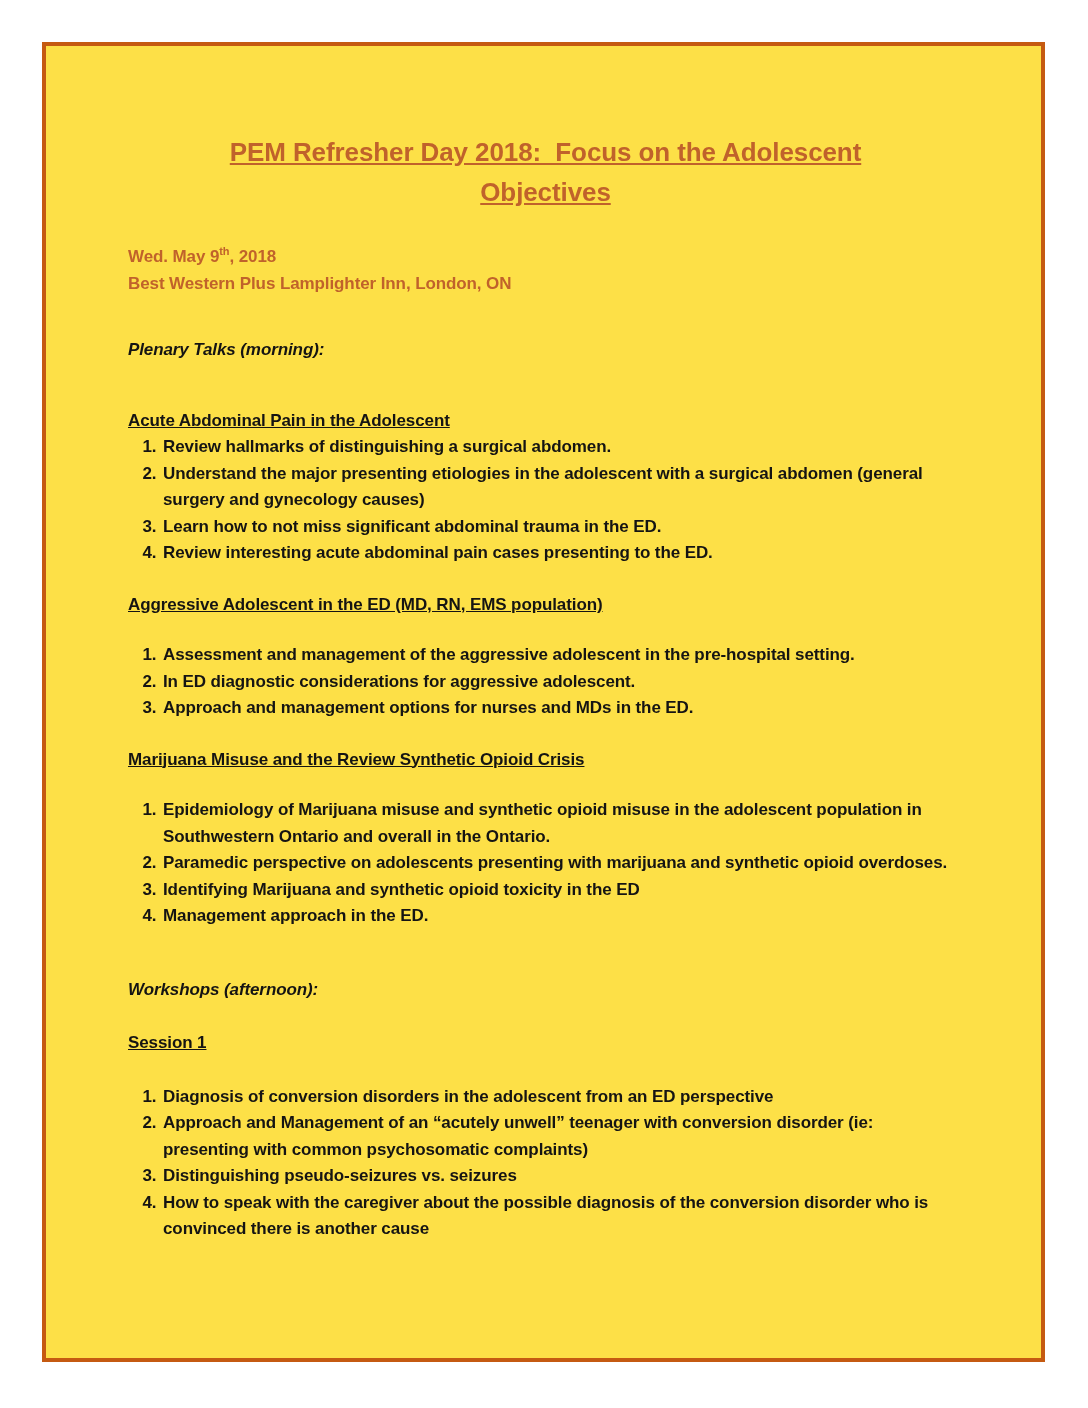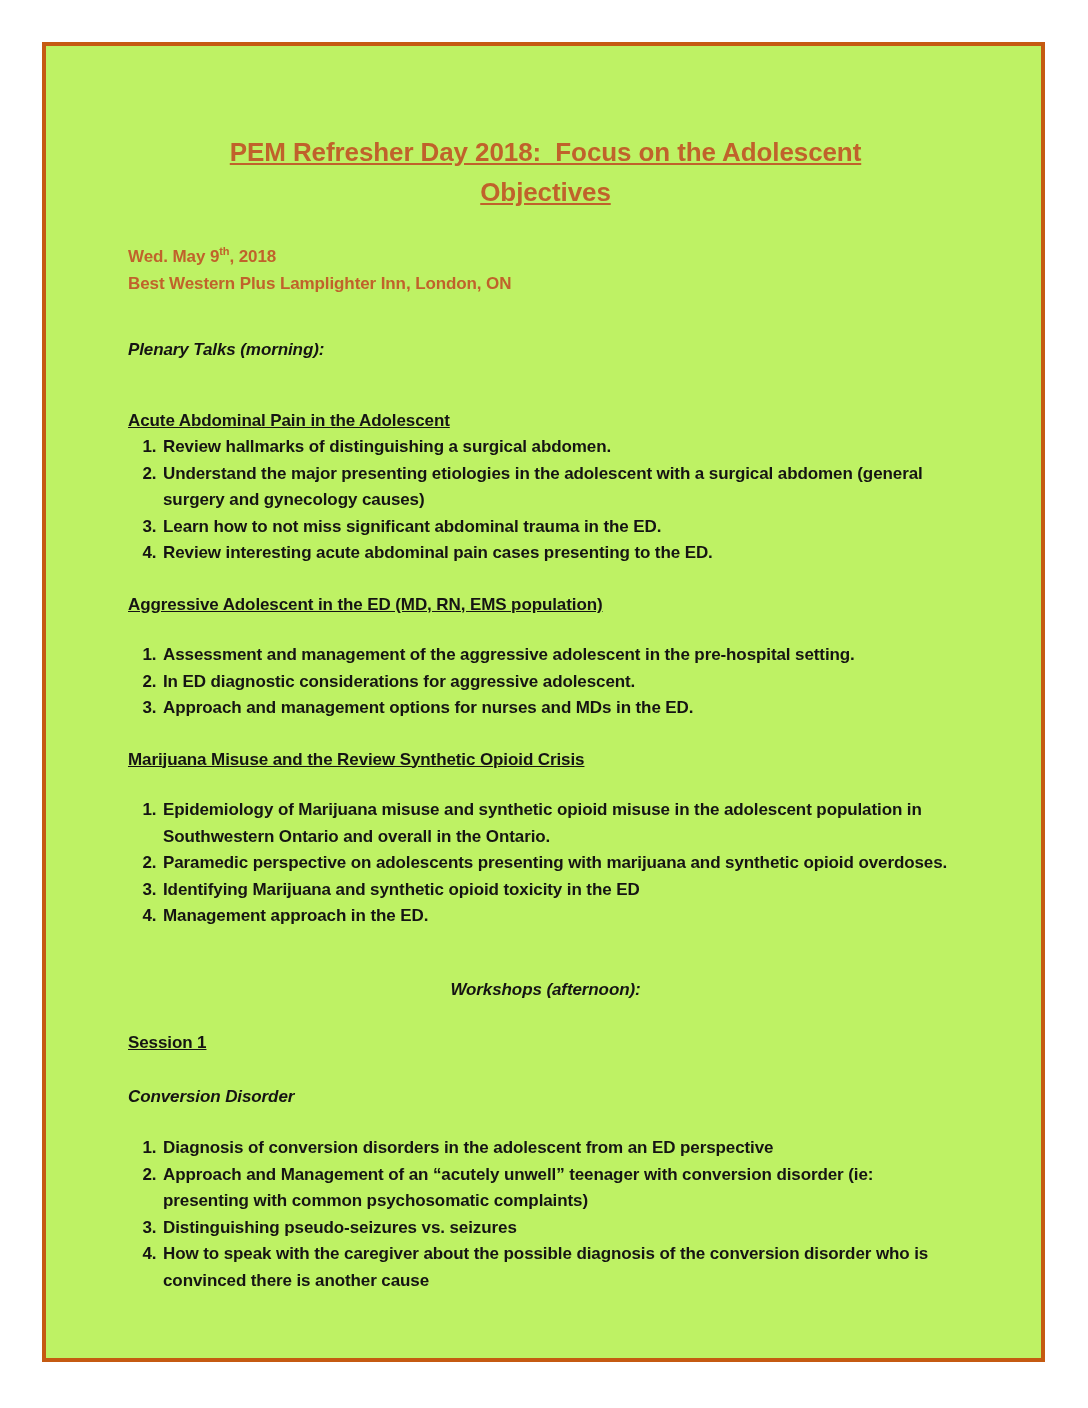--- a/index.html
+++ b/index.html
@@ -10,21 +10,21 @@
   }
   body { height: 1408px; position: relative; }
 
   .page-border {
     position: absolute;
     left: 42px;
     top: 42px;
     width: 1003px;
     height: 1320px;
     border: 4px solid #C55A11;
-    background: #bef264;
+    background: #fde047;
   }
 
   .content {
     padding: 86px 78px 0 82px;
     color: #151413;
     font-size: 17px;
     font-weight: bold;
     letter-spacing: -0.1px;
     line-height: 26.5px;
   }
@@ -67,21 +67,20 @@
     padding-left: 33px;
     margin-bottom: 25px;
     max-width: 838px;
   }
   ol.objective-list li { padding-left: 2px; }
 
   .workshops-heading {
     font-style: italic;
     margin-top: 47px;
     margin-bottom: 27px;
-    text-align: center;
   }
   .session-label {
     text-decoration: underline;
     margin-bottom: 27px;
   }
   .workshop-title {
     font-style: italic;
     margin-bottom: 25px;
   }
 </style>
@@ -123,21 +122,20 @@
       <li>Epidemiology of Marijuana misuse and synthetic opioid misuse in the adolescent population in Southwestern Ontario and overall in the Ontario.</li>
       <li>Paramedic perspective on adolescents presenting with marijuana and synthetic opioid overdoses.</li>
       <li>Identifying Marijuana and synthetic opioid toxicity in the ED</li>
       <li>Management approach in the ED.</li>
     </ol>
 
     <div class="workshops-heading">Workshops (afternoon):</div>
 
     <div class="session-label">Session 1</div>
 
-    <div class="workshop-title">Conversion Disorder</div>
     <ol class="objective-list">
       <li>Diagnosis of conversion disorders in the adolescent from an ED perspective</li>
       <li>Approach and Management of an “acutely unwell” teenager with conversion disorder (ie: presenting with common psychosomatic complaints)</li>
       <li>Distinguishing pseudo-seizures vs. seizures</li>
       <li>How to speak with the caregiver about the possible diagnosis of the conversion disorder who is convinced there is another cause</li>
     </ol>
 
   </div>
 </div>
 

